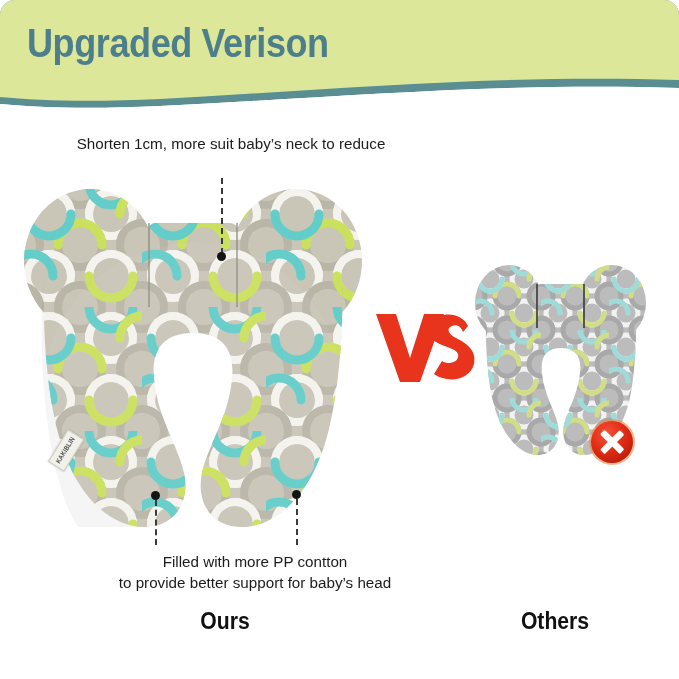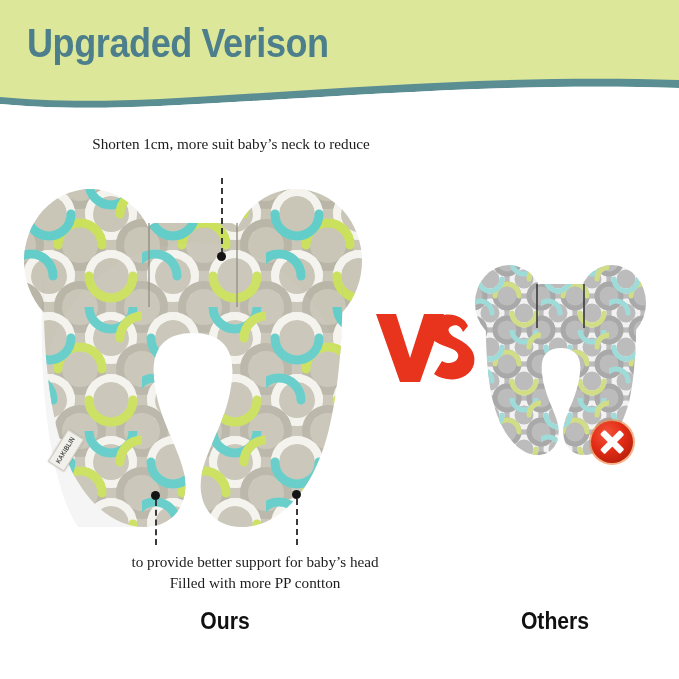--- a/index.html
+++ b/index.html
@@ -10,20 +10,21 @@
   body {
     font-family: "Liberation Sans", sans-serif;
   }
 
   #page {
     position: relative;
     width: 679px;
     height: 679px;
     background: #ffffff;
     overflow: hidden;
+    border-radius: 15px;
   }
 
   
   .header {
     position: absolute;
     left: 0; top: 0;
     width: 679px;
     height: 112px;
     overflow: hidden;
   }
@@ -48,21 +49,20 @@
   }
 
   
   .anno {
     position: absolute;
     font-size: 15.2px;
     line-height: 21px;
     color: #1c1c1c;
     text-align: center;
     white-space: nowrap;
-    font-family: Liberation Serif, serif;
   }
   .anno-top {
     left: 36px;
     top: 133px;
     width: 390px;
   }
   .anno-bottom {
     left: 60px;
     top: 551px;
     width: 390px;
@@ -382,20 +382,20 @@
   <div class="leader-dot leader-bl-dot"></div>
 
   <div class="leader leader-br"></div>
   <div class="leader-dot leader-br-dot"></div>
 
   <div class="anno anno-top">
     <div>Shorten 1cm, more suit baby’s neck to reduce</div>
   </div>
 
   <div class="anno anno-bottom">
+    <div>Filled with more PP contton</div>
     <div>to provide better support for baby’s head</div>
-    <div>Filled with more PP contton</div>
   </div>
 
   <div class="footer-label label-ours">Ours</div>
   <div class="footer-label label-others">Others</div>
 
 </div>
 
 </body></html>

